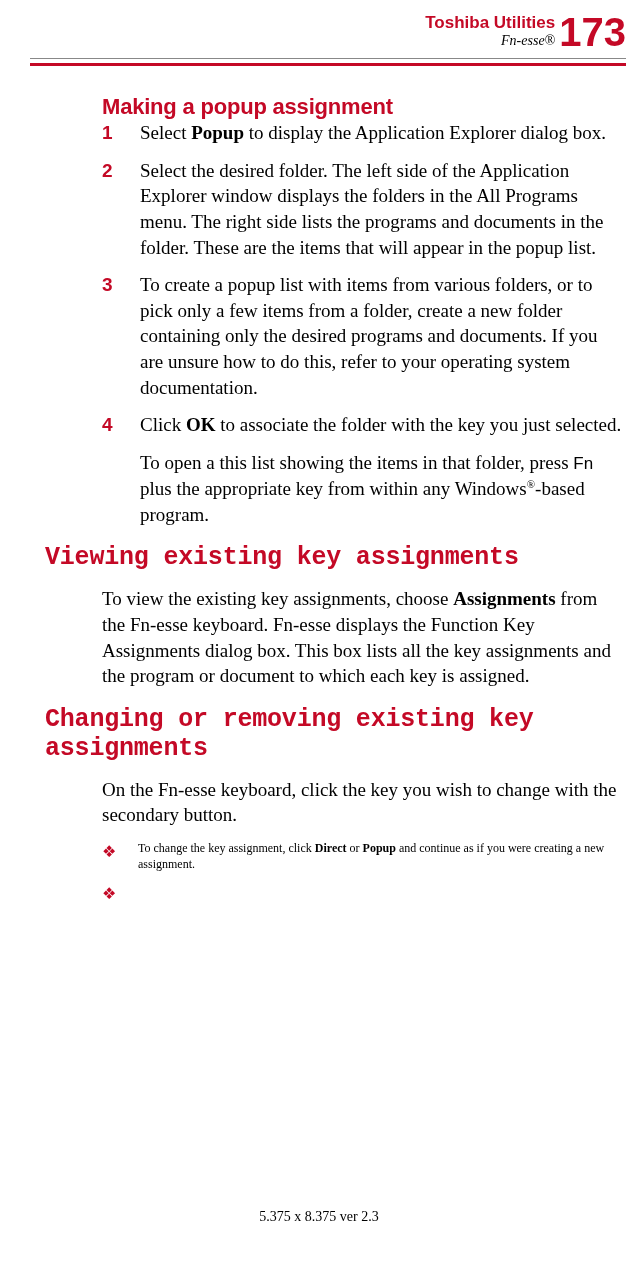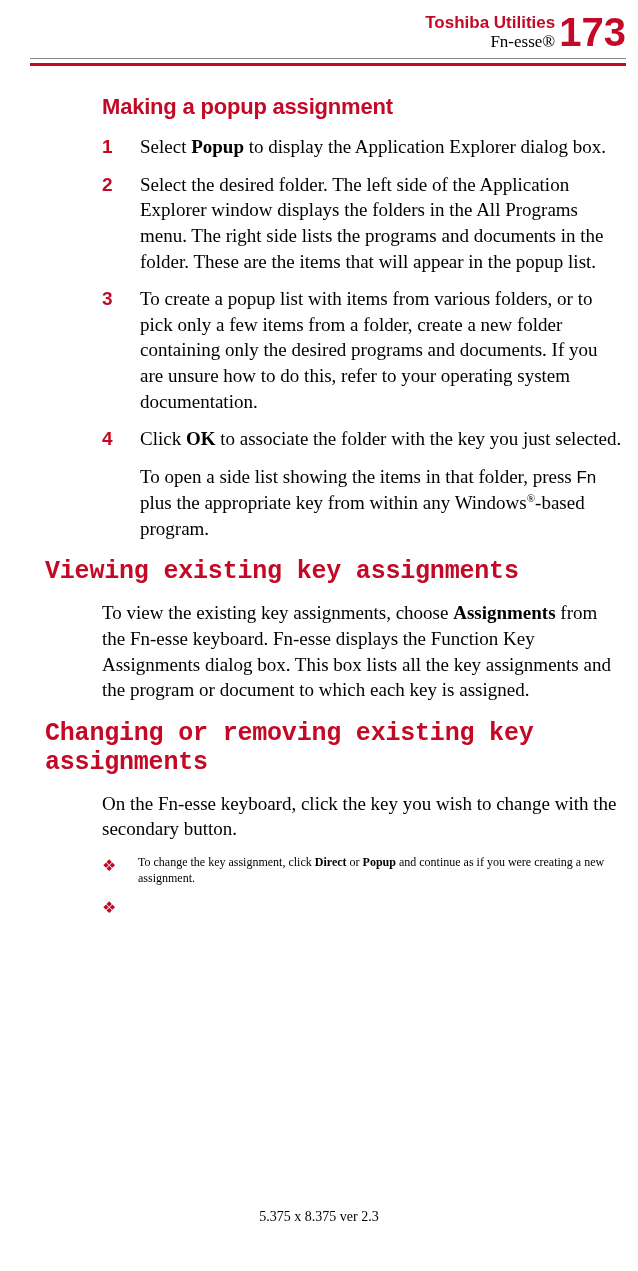--- a/index.html
+++ b/index.html
@@ -28,21 +28,22 @@
   }
   .chapter-title {
     font-family: Arial, Helvetica, sans-serif;
     font-weight: bold;
     font-size: 17px;
     color: #c40926;
     line-height: 1.1;
   }
   .section-title-header {
     font-family: "Times New Roman", Times, serif;
-    font-size: 17px;
+    font-style: italic;
+    font-size: 14px;
     color: #000;
     line-height: 1.1;
   }
   .page-number {
     font-family: Arial, Helvetica, sans-serif;
     font-weight: bold;
     font-size: 40px;
     color: #c40926;
     line-height: 1;
     padding-top: 2px;
@@ -58,21 +59,20 @@
     background: #c40926;
     margin-bottom: 28px;
   }
   .content { padding-left: 72px; padding-right: 2px; }
   .content-wide { padding-left: 0; padding-right: 2px; }
   h2.subhead {
     font-family: Arial, Helvetica, sans-serif;
     font-weight: bold;
     color: #c40926;
     font-size: 22px;
-    margin-bottom: 14px;
     letter-spacing: -0.2px;
   }
   h1.sect {
     font-family: Liberation Mono, monospace;
     font-weight: bold;
     color: #c40926;
     font-size: 25px;
     margin: 16px 0 14px 15px;
     letter-spacing: -0.2px;
   }
@@ -138,21 +138,21 @@
     <div class="step">
       <div class="step-num">3</div>
       <div class="step-body">To create a popup list with items from various folders, or to pick only a few items from a folder, create a new folder containing only the desired programs and documents. If you are unsure how to do this, refer to your operating system documentation.</div>
     </div>
 
     <div class="step">
       <div class="step-num">4</div>
       <div class="step-body"><span>Click </span><b>OK</b><span> to associate the folder with the key you just selected.</span></div>
     </div>
 
-    <div class="para-indent"><span>To open a side list showing the items in that folder, press </span><span class="fn-key">Fn</span><span> plus the appropriate key from within any Windows</span><sup>®</sup><span>-based program.</span></div>
+    <div class="para-indent"><span>To open a this list showing the items in that folder, press </span><span class="fn-key">Fn</span><span> plus the appropriate key from within any Windows</span><sup>®</sup><span>-based program.</span></div>
   </div>
 
   <div class="content-wide">
     <h1 class="sect">Viewing existing key assignments</h1>
   </div>
   <div class="content">
     <div class="para"><span>To view the existing key assignments, choose </span><b>Assignments</b><span> from the Fn-esse keyboard. Fn-esse displays the Function Key Assignments dialog box. This box lists all the key assignments and the program or document to which each key is assigned.</span></div>
   </div>
 
   <div class="content-wide">

